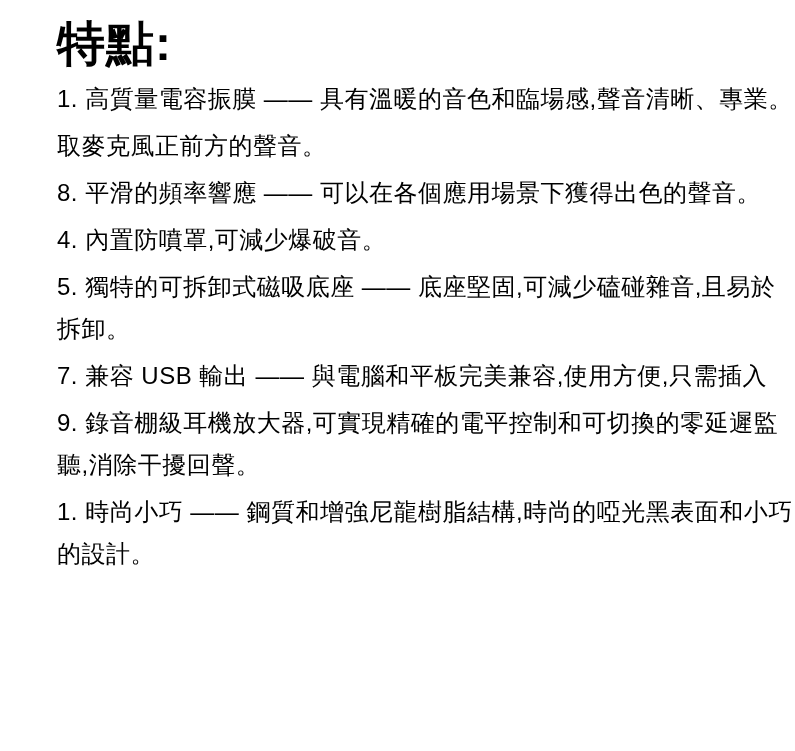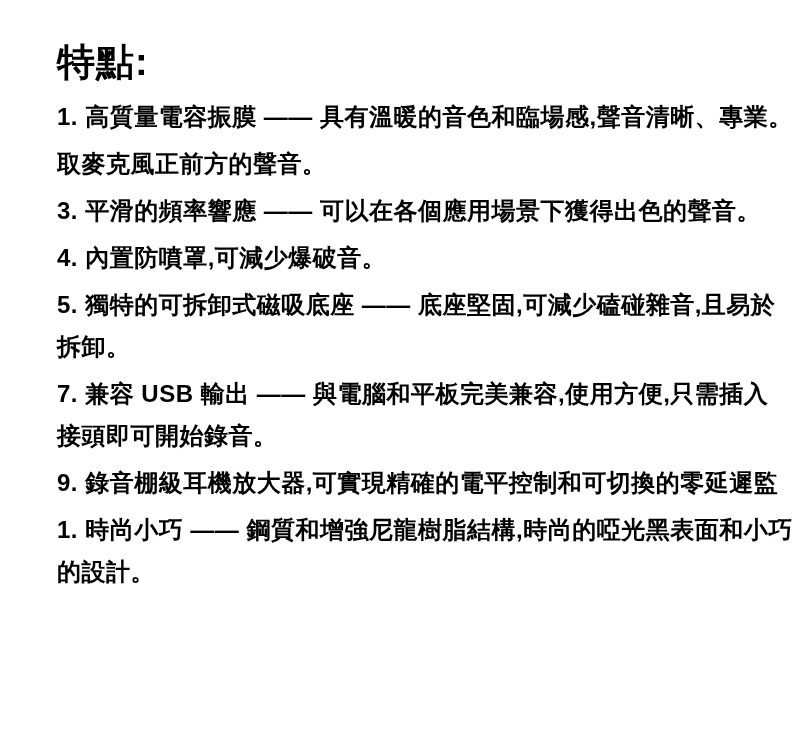--- a/index.html
+++ b/index.html
@@ -11,30 +11,29 @@
     width: 795px;
     height: 751px;
     overflow: hidden;
     color: #000000;
     font-family: "Liberation Sans", sans-serif;
   }
   .doc {
     padding: 22px 28px 0 57px;
   }
   .page-title {
-    margin: 18px 0 12px 0;
-    font-size: 38px;
+    margin: 0 0 12px 0;
+    font-size: 48px;
     line-height: 44px;
     font-weight: 700;
     letter-spacing: 1px;
   }
   .feat {
     margin: 0 0 5px 0;
     padding: 0;
-    font-weight: bold;
   }
   .ln {
     display: block;
     font-size: 24px;
     line-height: 42px;
     white-space: nowrap;
     letter-spacing: 0.5px;
   }
 </style>
 </head>
@@ -44,34 +43,34 @@
   <h1 class="page-title">特點:</h1>
 
   <div>
     <p class="feat">
       <span class="ln">1. 高質量電容振膜 —— 具有溫暖的音色和臨場感,聲音清晰、專業。</span>
     </p>
     <p class="feat">
       <span class="ln">取麥克風正前方的聲音。</span>
     </p>
     <p class="feat">
-      <span class="ln">3. 平滑的頻率響應 —— 可以在各個應用場景下獲得出色的聲音。</span>
+      <span class="ln">8. 平滑的頻率響應 —— 可以在各個應用場景下獲得出色的聲音。</span>
     </p>
     <p class="feat">
       <span class="ln">4. 內置防噴罩,可減少爆破音。</span>
     </p>
     <p class="feat">
       <span class="ln">5. 獨特的可拆卸式磁吸底座 —— 底座堅固,可減少磕碰雜音,且易於</span>
       <span class="ln">拆卸。</span>
     </p>
     <p class="feat">
       <span class="ln">7. 兼容 USB 輸出 —— 與電腦和平板完美兼容,使用方便,只需插入</span>
-      <span class="ln">接頭即可開始錄音。</span>
     </p>
     <p class="feat">
       <span class="ln">9. 錄音棚級耳機放大器,可實現精確的電平控制和可切換的零延遲監</span>
+      <span class="ln">聽,消除干擾回聲。</span>
     </p>
     <p class="feat">
       <span class="ln">1. 時尚小巧 —— 鋼質和增強尼龍樹脂結構,時尚的啞光黑表面和小巧</span>
       <span class="ln">的設計。</span>
     </p>
   </div>
 </div>
 
 </body></html>

